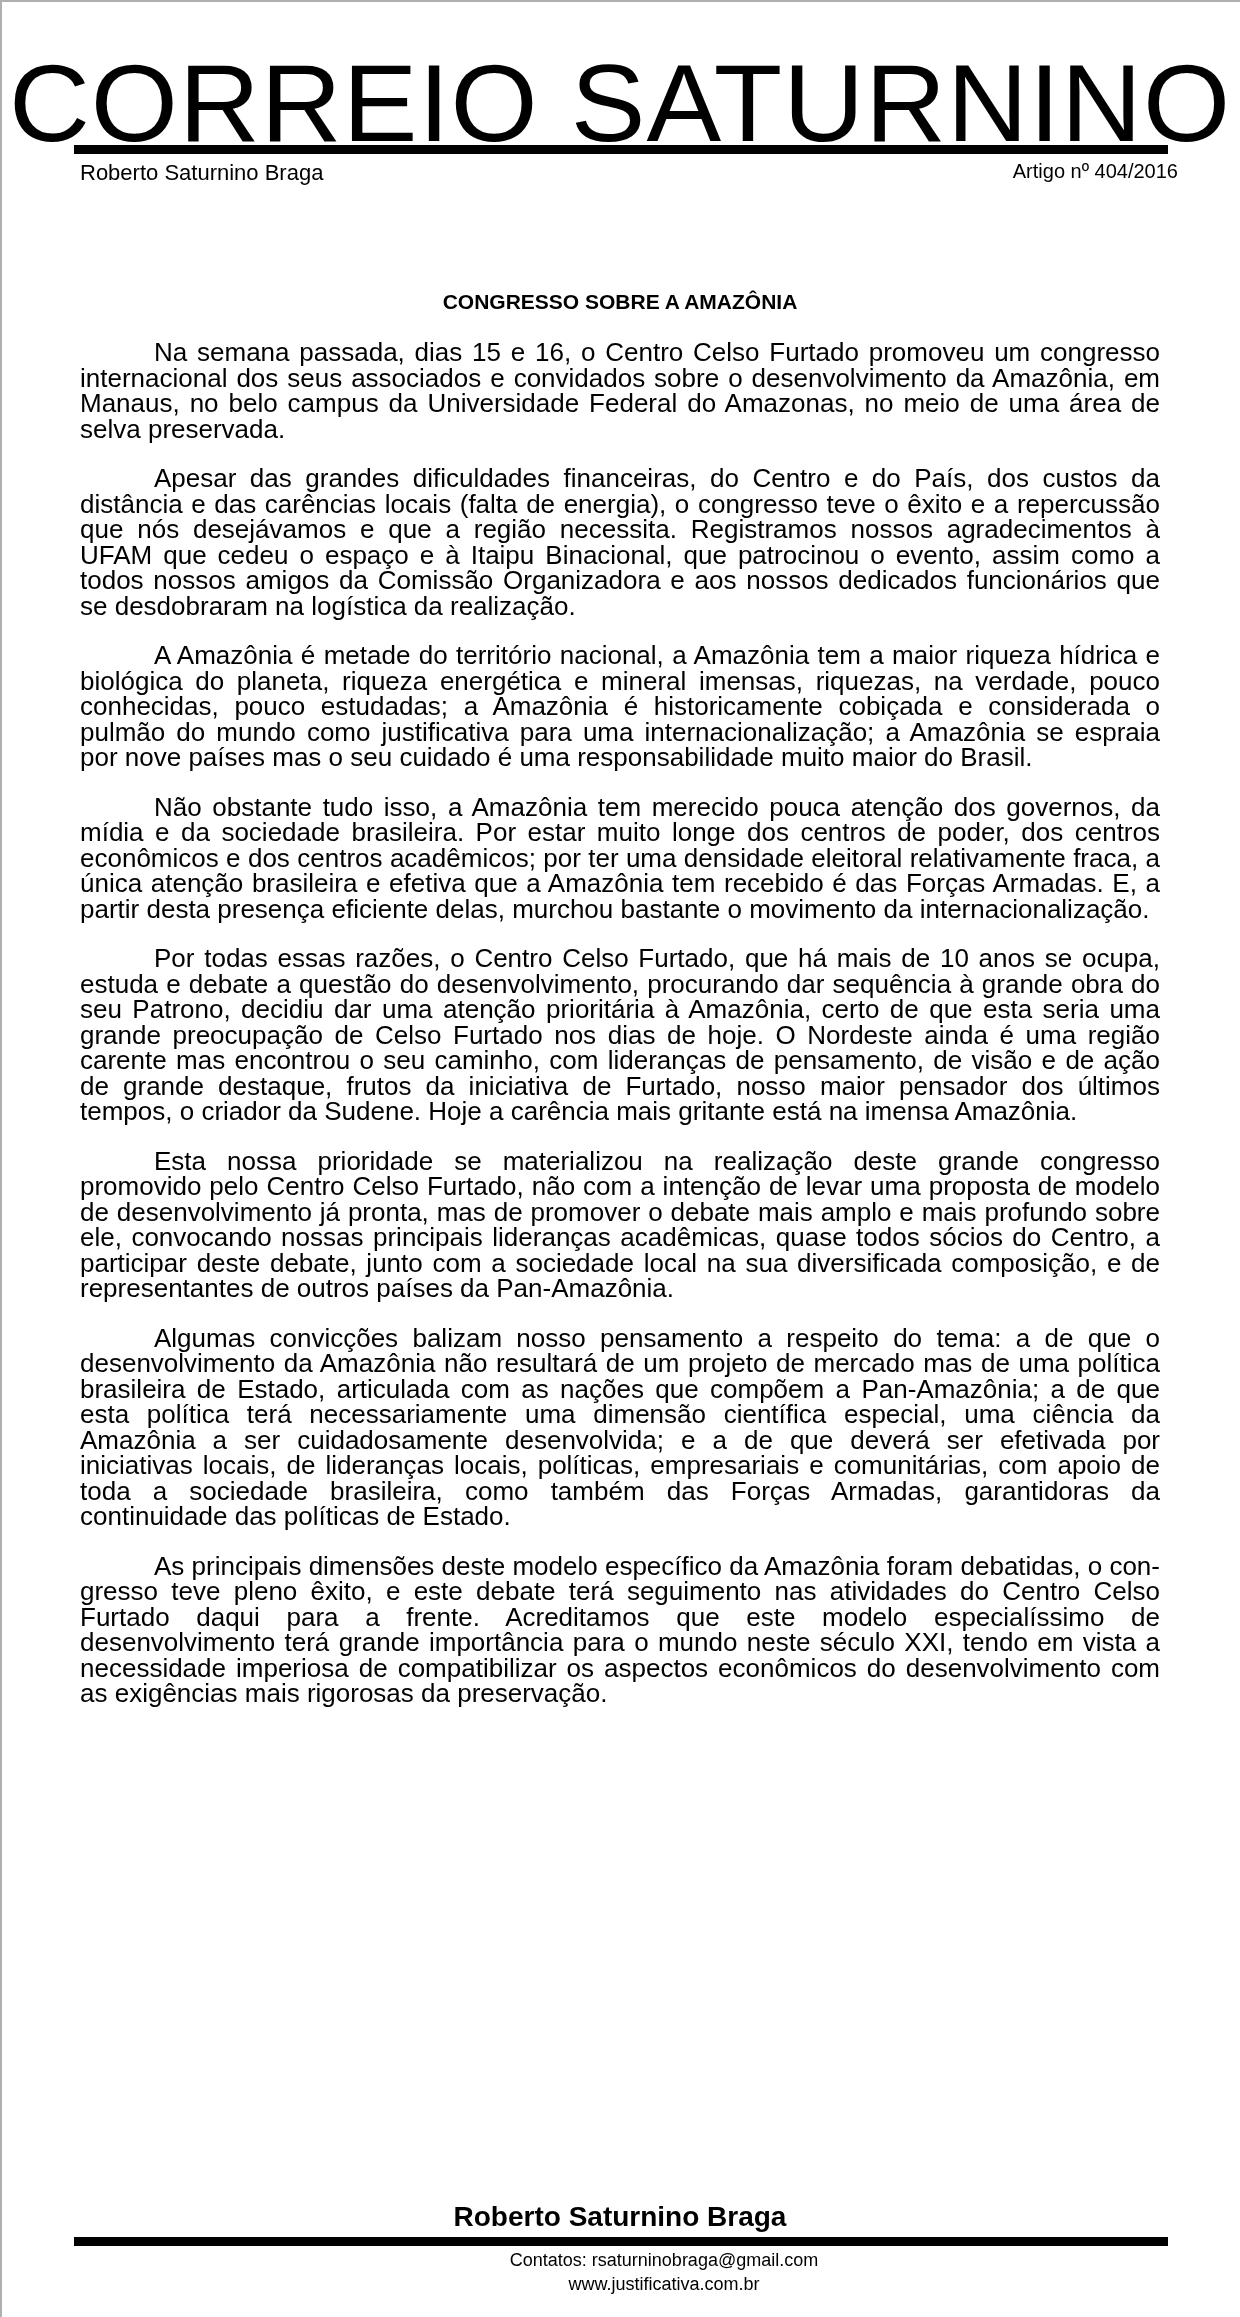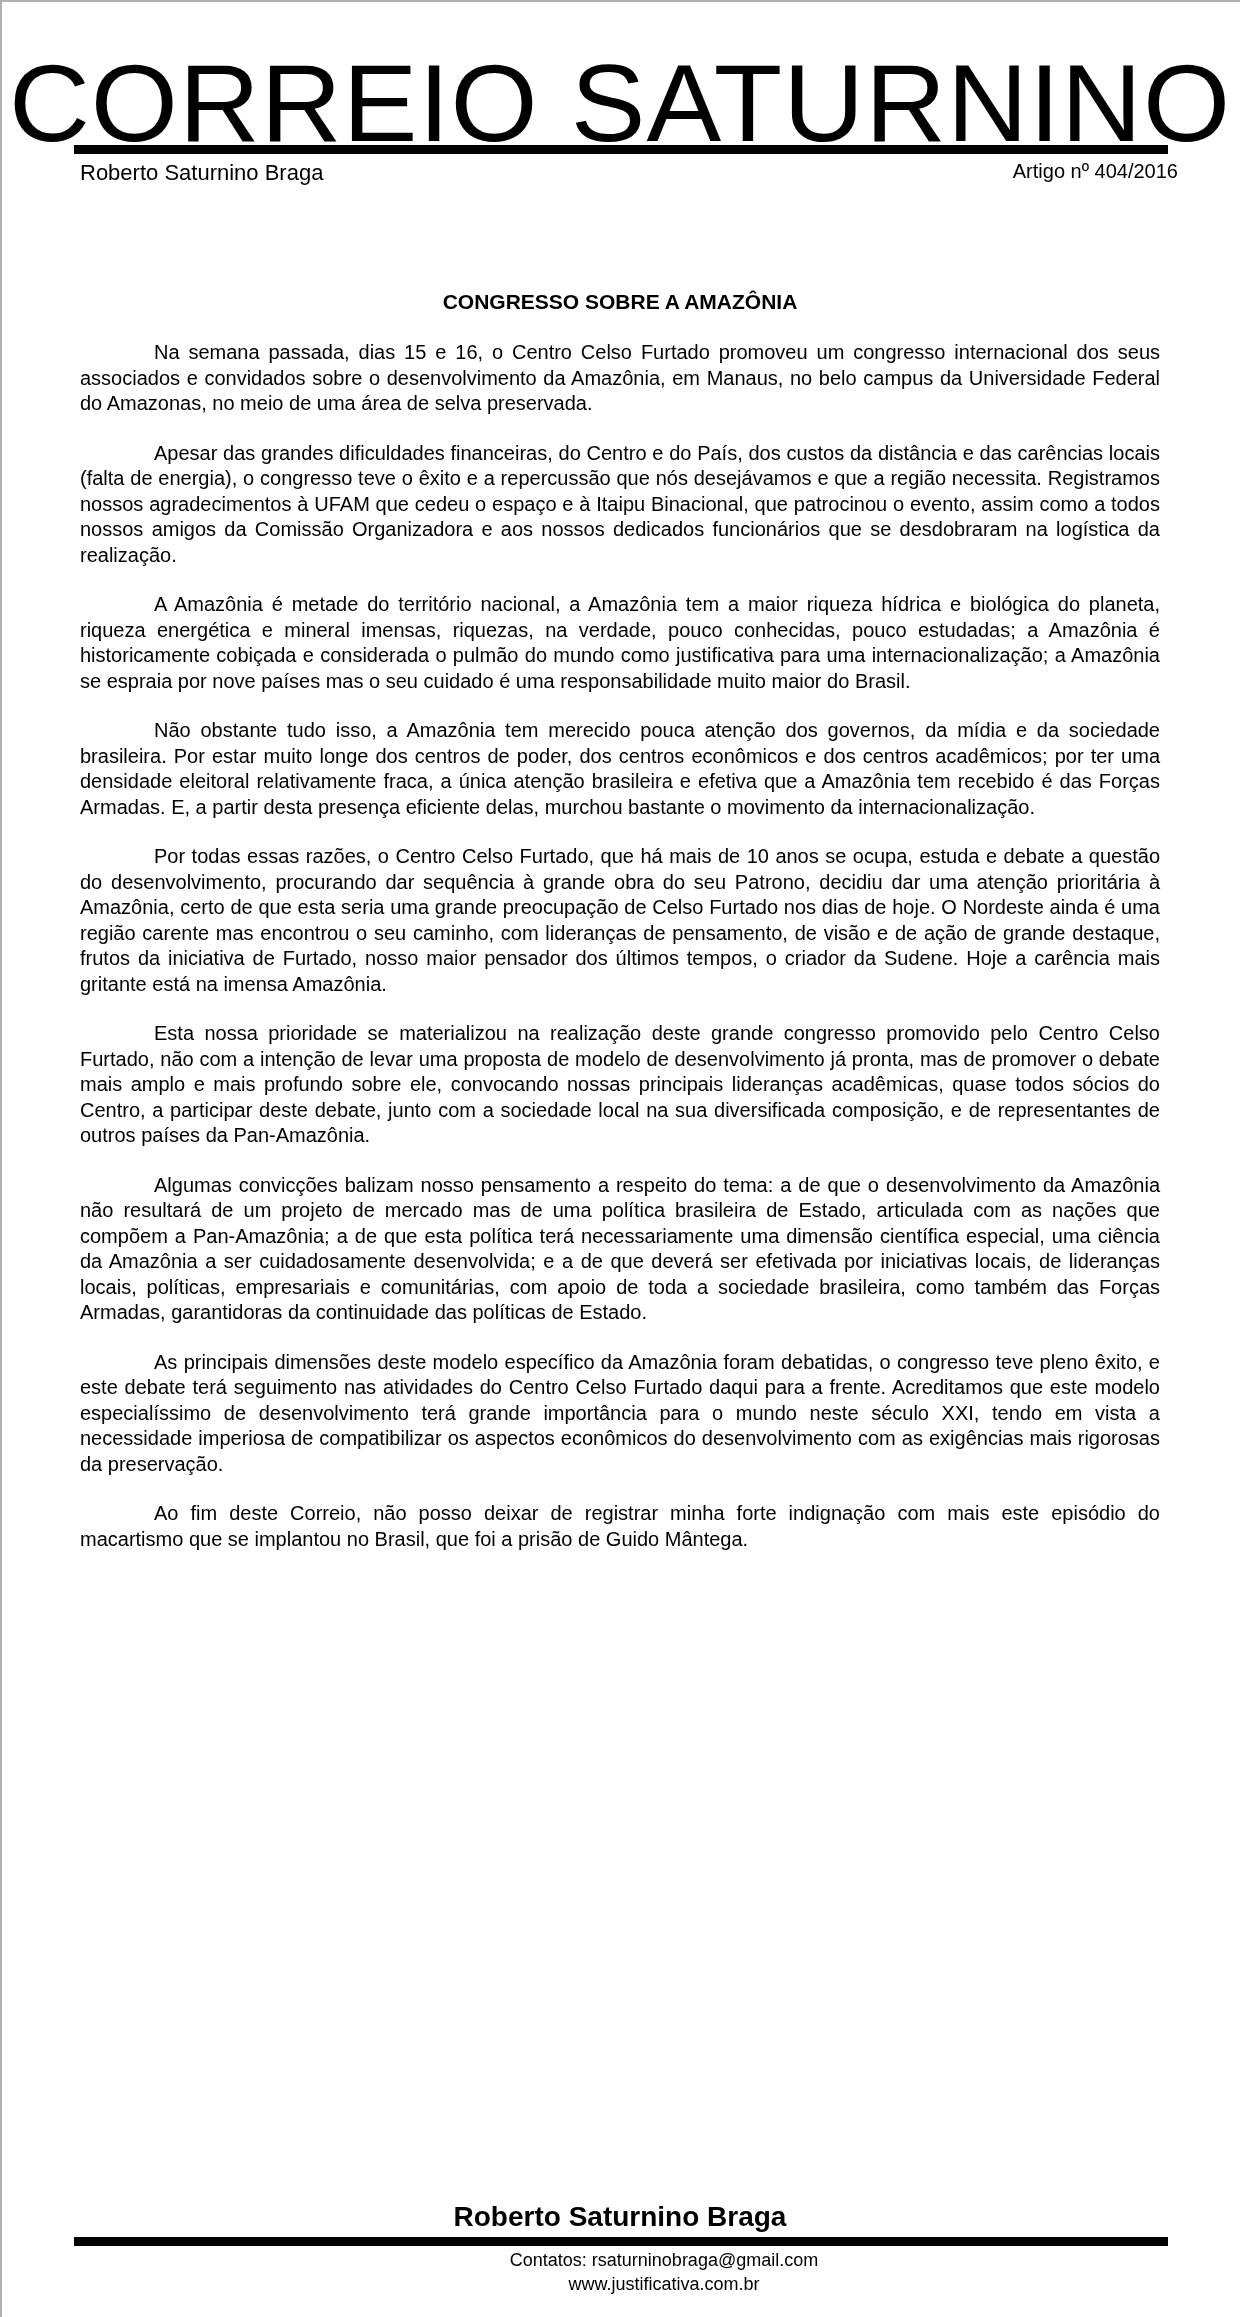--- a/index.html
+++ b/index.html
@@ -66,21 +66,21 @@
       font-weight: bold;
     }
     .article-body {
       position: absolute;
       left: 80px;
       top: 340px;
       width: 1088px;
     }
     .article-body p {
       margin: 0 8px 24px 0;
-      font-size: 20px;
+      font-size: 26px;
       line-height: 25.5px;
       text-align: justify;
       text-indent: 74px;
       hyphens: manual;
     }
     .footer-name {
       position: absolute;
       left: 0;
       top: 2201px;
       width: 1240px;
@@ -115,21 +115,20 @@
   <h1 class="article-title">CONGRESSO SOBRE A AMAZÔNIA</h1>
   <div class="article-body">
     <p>Na semana passada, dias 15 e 16, o Centro Celso Furtado promoveu um congresso inter­nacional dos seus associados e convidados sobre o desenvolvimento da Amazônia, em Manaus, no belo campus da Universidade Federal do Amazonas, no meio de uma área de selva preserva­da.</p>
     <p>Apesar das grandes dificuldades financeiras, do Centro e do País, dos custos da distância e das carências locais (falta de energia), o congresso teve o êxito e a repercussão que nós dese­jávamos e que a região necessita. Registramos nossos agradecimentos à UFAM que cedeu o espaço e à Itaipu Binacional, que patrocinou o evento, assim como a todos nossos amigos da Comissão Organizadora e aos nossos dedicados funcionários que se desdobraram na logística da realização.</p>
     <p>A Amazônia é metade do território nacional, a Amazônia tem a maior riqueza hídrica e bio­lógica do planeta, riqueza energética e mineral imensas, riquezas, na verdade, pouco conheci­das, pouco estudadas; a Amazônia é historicamente cobiçada e considerada o pulmão do mundo como justificativa para uma internacionalização; a Amazônia se espraia por nove países mas o seu cuidado é uma responsabilidade muito maior do Brasil.</p>
     <p>Não obstante tudo isso, a Amazônia tem merecido pouca atenção dos governos, da mídia e da sociedade brasileira. Por estar muito longe dos centros de poder, dos centros econômicos e dos centros acadêmicos; por ter uma densidade eleitoral relativamente fraca, a única atenção brasileira e efetiva que a Amazônia tem recebido é das Forças Armadas. E, a partir desta presen­ça eficiente delas, murchou bastante o movimento da internacionalização.</p>
     <p>Por todas essas razões, o Centro Celso Furtado, que há mais de 10 anos se ocupa, estu­da e debate a questão do desenvolvimento, procurando dar sequência à grande obra do seu Pa­trono, decidiu dar uma atenção prioritária à Amazônia, certo de que esta seria uma grande preo­cupação de Celso Furtado nos dias de hoje. O Nordeste ainda é uma região carente mas encon­trou o seu caminho, com lideranças de pensamento, de visão e de ação de grande destaque, fru­tos da iniciativa de Furtado, nosso maior pensador dos últimos tempos, o criador da Sudene. Ho­je a carência mais gritante está na imensa Amazônia.</p>
     <p>Esta nossa prioridade se materializou na realização deste grande congresso promovido pelo Centro Celso Furtado, não com a intenção de levar uma proposta de modelo de desenvolvi­mento já pronta, mas de promover o debate mais amplo e mais profundo sobre ele, convocando nossas principais lideranças acadêmicas, quase todos sócios do Centro, a participar deste deba­te, junto com a sociedade local na sua diversificada composição, e de representantes de outros países da Pan-Amazônia.</p>
     <p>Algumas convicções balizam nosso pensamento a respeito do tema: a de que o desenvol­vimento da Amazônia não resultará de um projeto de mercado mas de uma política brasileira de Estado, articulada com as nações que compõem a Pan-Amazônia; a de que esta política terá ne­cessariamente uma dimensão científica especial, uma ciência da Amazônia a ser cuidadosamen­te desenvolvida; e a de que deverá ser efetivada por iniciativas locais, de lideranças locais, políti­cas, empresariais e comunitárias, com apoio de toda a sociedade brasileira, como também das Forças Armadas, garantidoras da continuidade das políticas de Estado.</p>
     <p>As principais dimensões deste modelo específico da Amazônia foram debatidas, o con­gresso teve pleno êxito, e este debate terá seguimento nas atividades do Centro Celso Furtado daqui para a frente. Acreditamos que este modelo especialíssimo de desenvolvimento terá gran­de importância para o mundo neste século XXI, tendo em vista a necessidade imperiosa de com­patibilizar os aspectos econômicos do desenvolvimento com as exigências mais rigorosas da preservação.</p>
-    <p>Ao fim deste Correio, não posso deixar de registrar minha forte indignação com mais este episódio do macartismo que se implantou no Brasil, que foi a prisão de Guido Mântega.</p>
   </div>
 </main>
 
 <footer>
   <div class="footer-name">Roberto Saturnino Braga</div>
   <div class="rule bottom"></div>
   <div class="footer-contact email">Contatos: rsaturninobraga@gmail.com</div>
   <div class="footer-contact site">www.justificativa.com.br</div>
 </footer>
 

